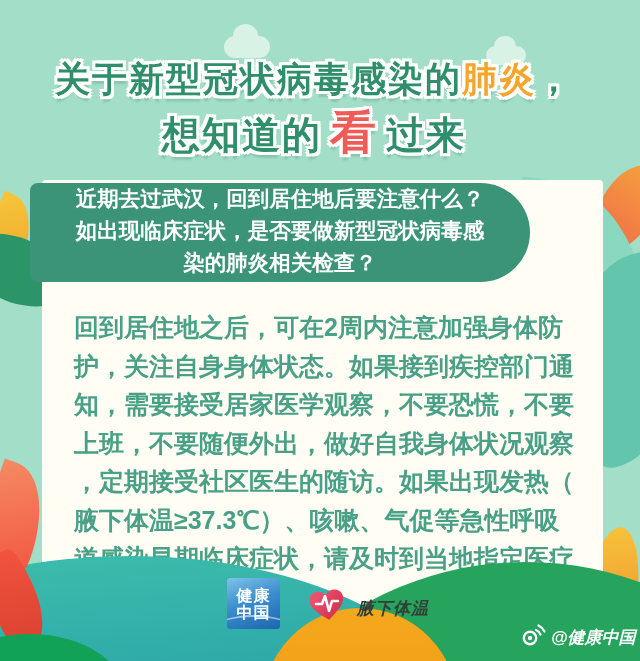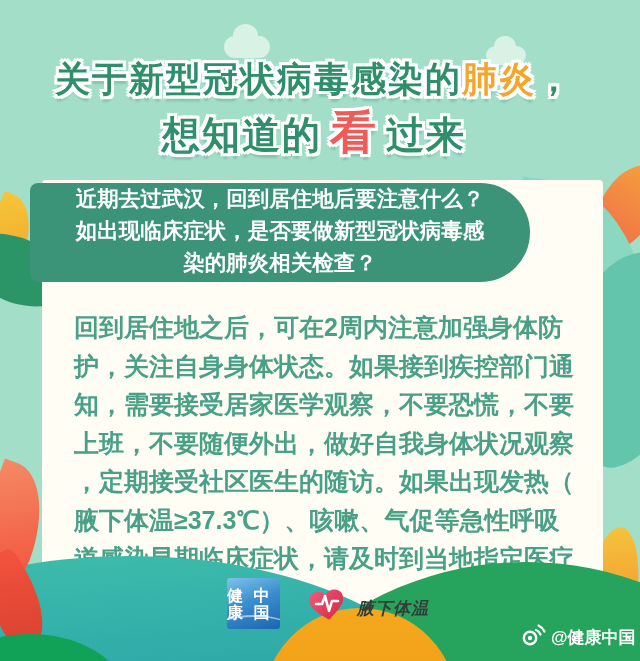--- a/index.html
+++ b/index.html
@@ -68,30 +68,30 @@
   .hill-green{left:196px;top:562px;width:660px;height:660px;z-index:6;
     background:var(--hill-green,#26a45e);}
   .hill-orange{left:262px;top:608px;width:196px;height:200px;z-index:7;
     background:linear-gradient(180deg,#f4a81d,var(--hill-orange,#ef920e));}
   .hill-darkgreen{left:-70px;top:634px;width:200px;height:140px;z-index:7;
     background:#12a257;}
 
   
   .hc-logo{position:absolute;left:227px;top:578px;width:53px;height:51px;z-index:8;
     background:linear-gradient(160deg,#7ec3ea 0%,#3c8ecf 45%,var(--logo-blue,#1c66ae) 100%);
-    border-radius:3px;overflow:hidden;display:flex;flex-direction:row;align-items:center;justify-content:center;}
+    border-radius:3px;overflow:hidden;display:flex;flex-direction:column;align-items:center;justify-content:center;}
   .hc-logo::after{content:"";position:absolute;left:-24%;right:-24%;bottom:-16px;height:28px;border-radius:50%;
     border-top:2px solid rgba(255,255,255,.55);}
   .hc-logo span{color:#fff;font-size:16px;font-weight:800;line-height:17px;letter-spacing:1px;}
 
   .weibo-health{position:absolute;left:307px;top:589px;z-index:8;display:flex;align-items:center;gap:10px;}
   .weibo-health .label{color:#343d36;font-size:17px;font-weight:700;font-style:italic;letter-spacing:1px;}
 
   .watermark{position:absolute;left:520px;top:624px;z-index:8;display:flex;align-items:center;gap:5px;
-    color:#fff;font-size:17px;font-weight:700;}
+    color:#fff;font-size:17px;font-weight:700;font-style:italic;}
 </style>
 </head>
 <body>
 
 <div class="canvas">
 
   <div class="cloud cloud-1"></div>
   <div class="cloud cloud-2"></div>
   <div class="cloud cloud-3"></div>
   <div class="leaf leaf-yellow-left"></div>

